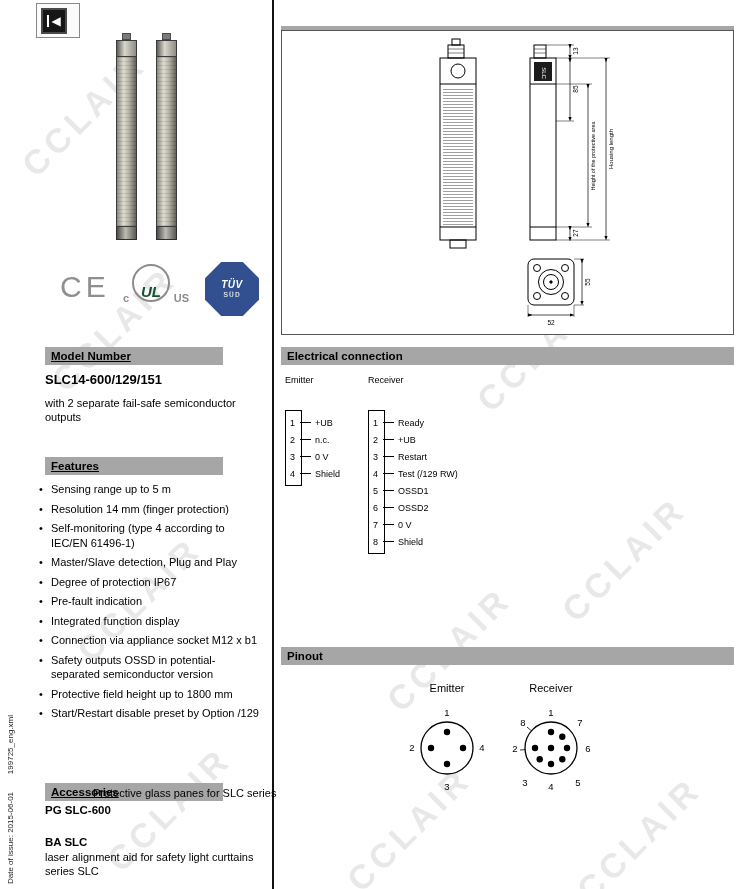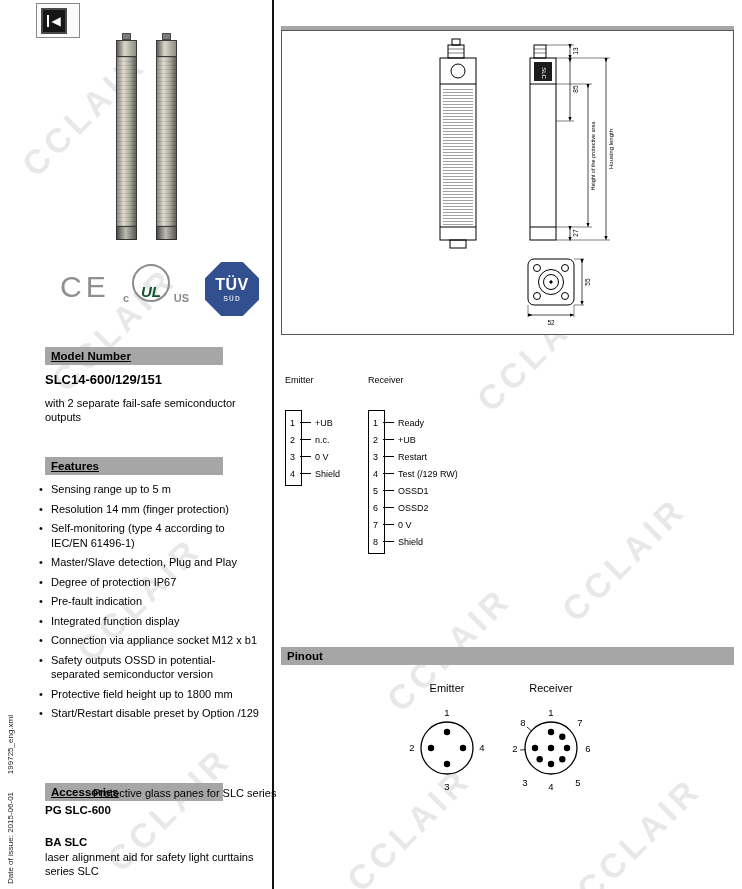--- a/index.html
+++ b/index.html
@@ -47,21 +47,21 @@
   .ul-mark { position:absolute; left:132px; top:264px; width:40px; height:40px; z-index:3; }
   .ul-circle { width:38px; height:38px; border:2.5px solid #8c8c8c; border-radius:50%;
         display:flex; align-items:flex-end; justify-content:center; color:#14532d;
         font-weight:bold; font-style:italic; font-size:15px; }
   .ul-c { position:absolute; left:-9px; bottom:0px; font-size:11px; font-weight:bold; color:#8c8c8c; }
   .ul-us { position:absolute; right:-17px; bottom:0px; font-size:11px; font-weight:bold; color:#8c8c8c; }
   .tuv-mark { position:absolute; left:205px; top:262px; width:54px; height:54px; background:#32508f;
         clip-path:polygon(30% 0,70% 0,100% 30%,100% 70%,70% 100%,30% 100%,0 70%,0 30%);
         display:flex; flex-direction:column; align-items:center; justify-content:center;
         color:#fff; z-index:3; }
-  .tuv-text { font-size:16px; font-weight:bold; letter-spacing:0.5px; }
+  .tuv-text { font-size:10px; font-weight:bold; letter-spacing:0.5px;font-style:italic; }
   .tuv-sud { font-size:8px; letter-spacing:1px;font-family:Liberation Mono, monospace; }
 
   
   .model-name { position:absolute; left:45px; top:372px; font-size:13px; font-weight:bold; z-index:3; }
   .model-desc { position:absolute; left:45px; top:396px; width:216px; font-size:11px; line-height:1.3; z-index:3; }
 
   .features-list { position:absolute; left:36px; top:482px; width:226px; list-style:none;
         font-size:11px; line-height:1.32; z-index:3; }
   .features-list li { position:relative; padding-left:15px; margin-bottom:5px; }
   .features-list li::before { content:"\2022"; position:absolute; left:3px; }
@@ -245,20 +245,21 @@
       </g>
       <g stroke="#000" stroke-width="0.7">
         <line x1="300" y1="230" x2="300" y2="272" marker-start="url(#ar)" marker-end="url(#ar)"></line>
         <line x1="248" y1="284" x2="290" y2="284" marker-start="url(#ar)" marker-end="url(#ar)"></line>
       </g>
       <text font-size="6.5" text-anchor="middle" transform="rotate(-90 308 251)" x="308" y="251">55</text>
       <text font-size="6.5" text-anchor="middle" x="269" y="294">52</text>
     </svg>
   </div>
 
+  <div class="sec-header right-w" style="top:347px;">Electrical connection</div>
   <div class="pin-col-label" style="left:285px;top:375px;">Emitter</div>
   <div class="pin-col-label" style="left:368px;top:375px;">Receiver</div>
 
   <div class="conn" style="left:285px;top:410px;">
     <div class="conn-rows">
       <div class="pin-row">
         <span class="pin-num">1</span>
         <span class="pin-line"></span>
         <span class="pin-label">+UB</span>
       </div>

